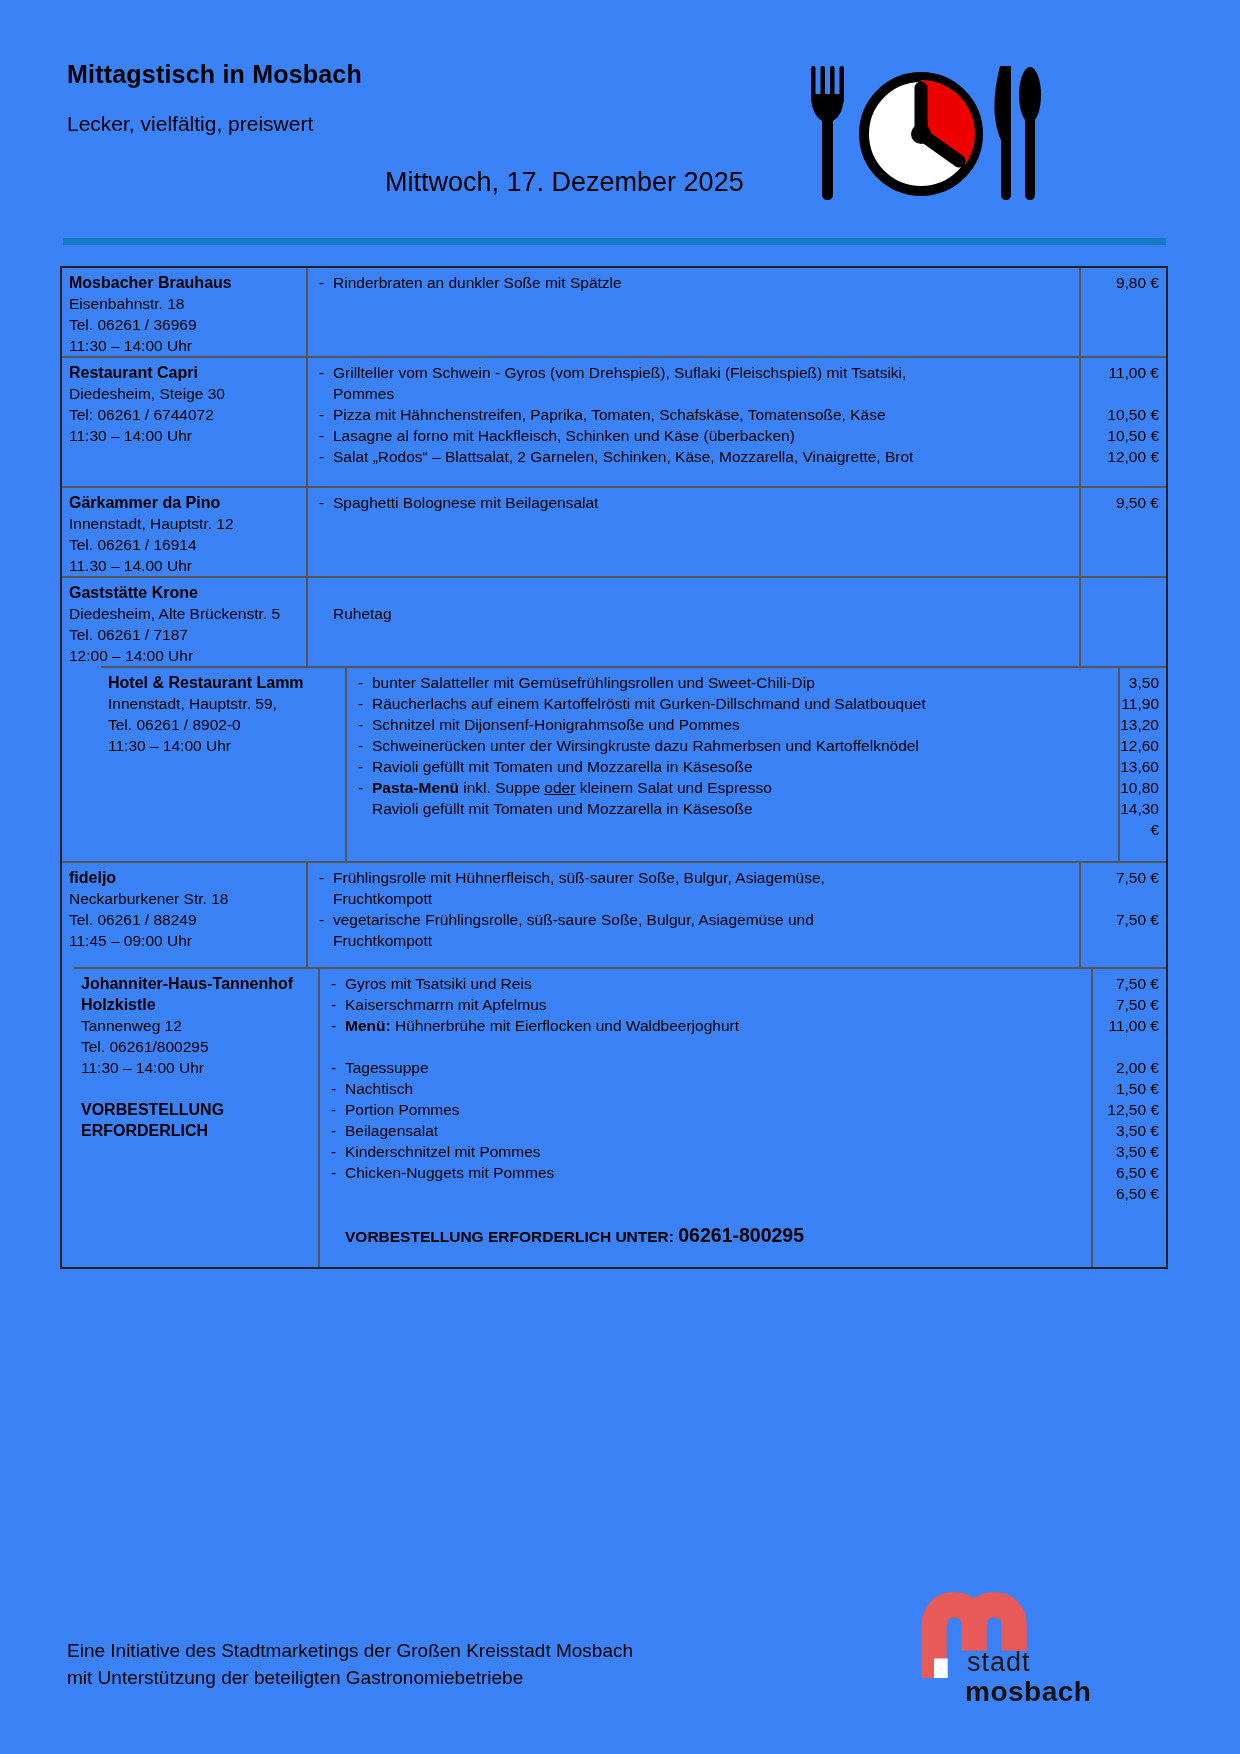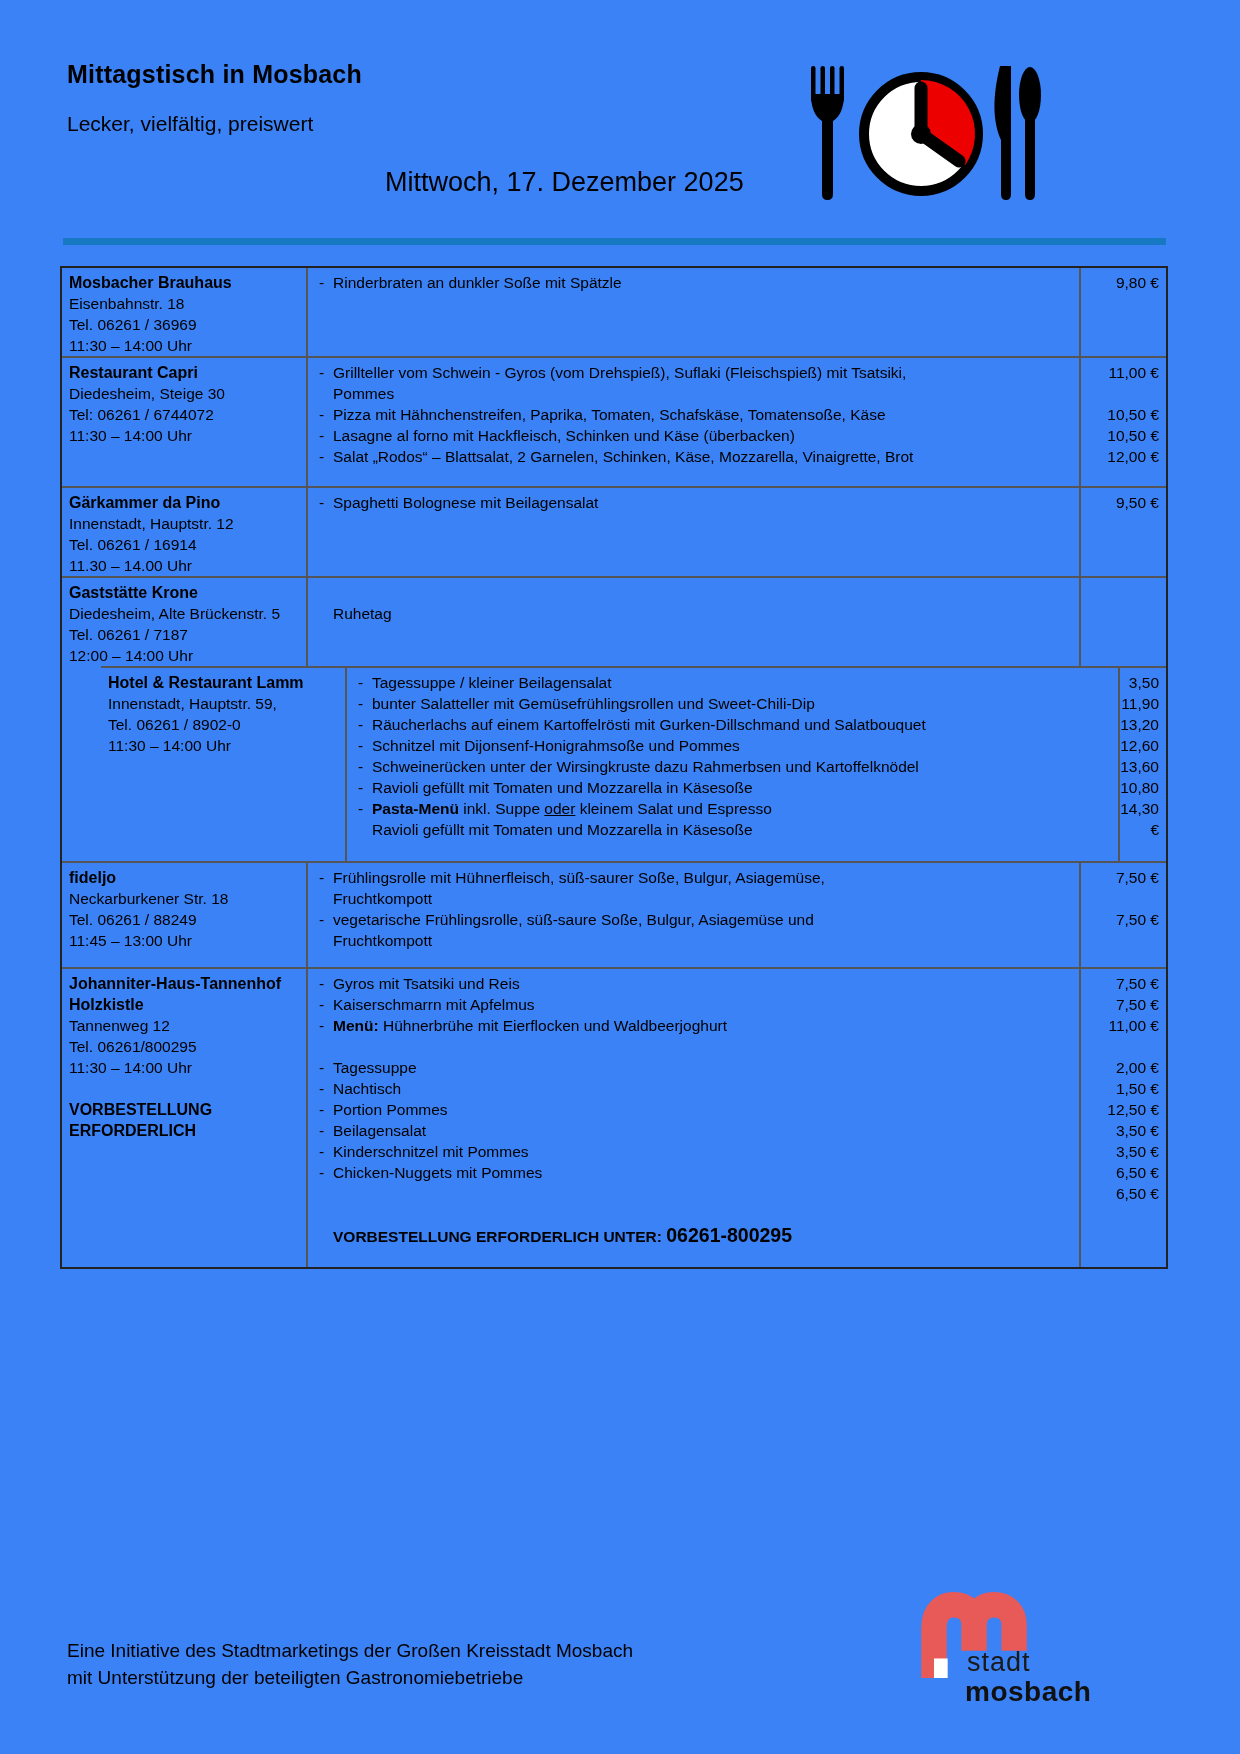--- a/index.html
+++ b/index.html
@@ -149,21 +149,20 @@
         </div>
       </div>
       <div class="trow" style="min-height: 195px; margin-left: 39px;">
         <div class="cell left">
           <div class="lline b">Hotel &amp; Restaurant Lamm</div>
           <div class="lline">Innenstadt, Hauptstr. 59,</div>
           <div class="lline">Tel. 06261 / 8902-0</div>
           <div class="lline">11:30 – 14:00 Uhr</div>
         </div>
         <div class="cell mid">
-          <div class="dline"><span class="dash">-</span><span>Tagessuppe / kleiner Beilagensalat</span></div>
           <div class="dline"><span class="dash">-</span><span>bunter Salatteller mit Gemüsefrühlingsrollen und Sweet-Chili-Dip</span></div>
           <div class="dline"><span class="dash">-</span><span>Räucherlachs auf einem Kartoffelrösti mit Gurken-Dillschmand und Salatbouquet</span></div>
           <div class="dline"><span class="dash">-</span><span>Schnitzel mit Dijonsenf-Honigrahmsoße und Pommes</span></div>
           <div class="dline"><span class="dash">-</span><span>Schweinerücken unter der Wirsingkruste dazu Rahmerbsen und Kartoffelknödel</span></div>
           <div class="dline"><span class="dash">-</span><span>Ravioli gefüllt mit Tomaten und Mozzarella in Käsesoße</span></div>
           <div class="dline"><span class="dash">-</span><span class="b">Pasta-Menü</span><span> inkl. Suppe </span><span class="u">oder</span><span> kleinem Salat und Espresso</span></div>
           <div class="dline"><span class="dash">&nbsp;</span><span>Ravioli gefüllt mit Tomaten und Mozzarella in Käsesoße</span></div>
         </div>
         <div class="cell price">
           <div class="pline" style="height: 21px;">3,50 €</div>
@@ -173,34 +172,34 @@
           <div class="pline" style="height: 21px;">13,60 €</div>
           <div class="pline" style="height: 21px;">10,80 €</div>
           <div class="pline" style="height: 42px;">14,30 €</div>
         </div>
       </div>
       <div class="trow" style="min-height: 106px;">
         <div class="cell left">
           <div class="lline b">fideljo</div>
           <div class="lline">Neckarburkener Str. 18</div>
           <div class="lline">Tel. 06261 / 88249</div>
-          <div class="lline">11:45 – 13:00 Uhr</div>
+          <div class="lline">11:45 – 09:00 Uhr</div>
         </div>
         <div class="cell mid">
           <div class="dline"><span class="dash">-</span><span>Frühlingsrolle mit Hühnerfleisch, süß-saurer Soße, Bulgur, Asiagemüse,</span></div>
           <div class="dline"><span class="dash">&nbsp;</span><span>Fruchtkompott</span></div>
           <div class="dline"><span class="dash">-</span><span>vegetarische Frühlingsrolle, süß-saure Soße, Bulgur, Asiagemüse und</span></div>
           <div class="dline"><span class="dash">&nbsp;</span><span>Fruchtkompott</span></div>
         </div>
         <div class="cell price">
           <div class="pline" style="height: 42px;">7,50 €</div>
           <div class="pline" style="height: 42px;">7,50 €</div>
         </div>
       </div>
-      <div class="trow" style="min-height: 292px;">
+      <div class="trow" style="min-height: 292px; margin-left: 12px;">
         <div class="cell left">
           <div class="lline b">Johanniter-Haus-Tannenhof</div>
           <div class="lline b">Holzkistle</div>
           <div class="lline">Tannenweg 12</div>
           <div class="lline">Tel. 06261/800295</div>
           <div class="lline">11:30 – 14:00 Uhr</div>
           <div class="lline">&nbsp;</div>
           <div class="lline b">VORBESTELLUNG</div>
           <div class="lline b">ERFORDERLICH</div>
         </div>

